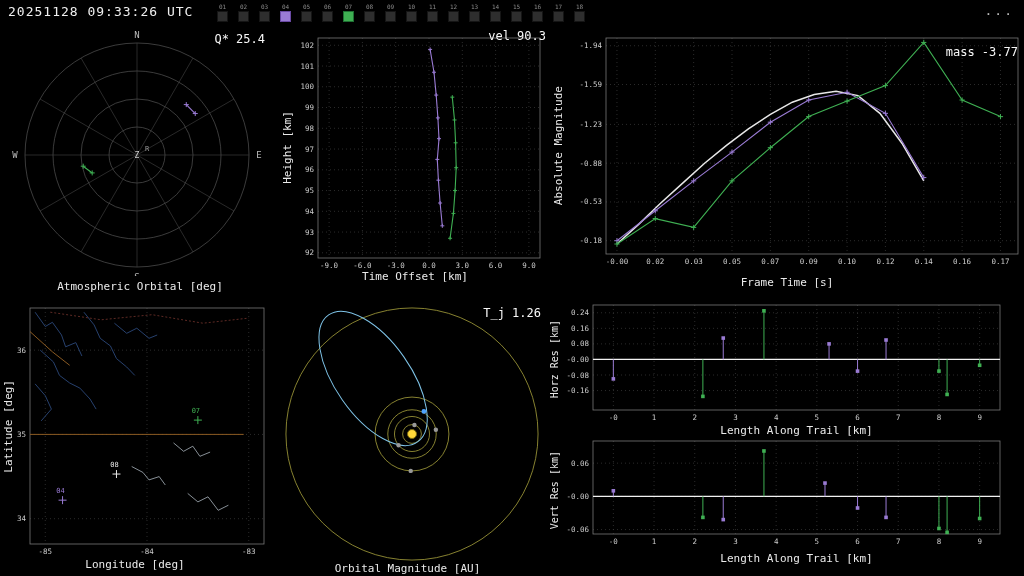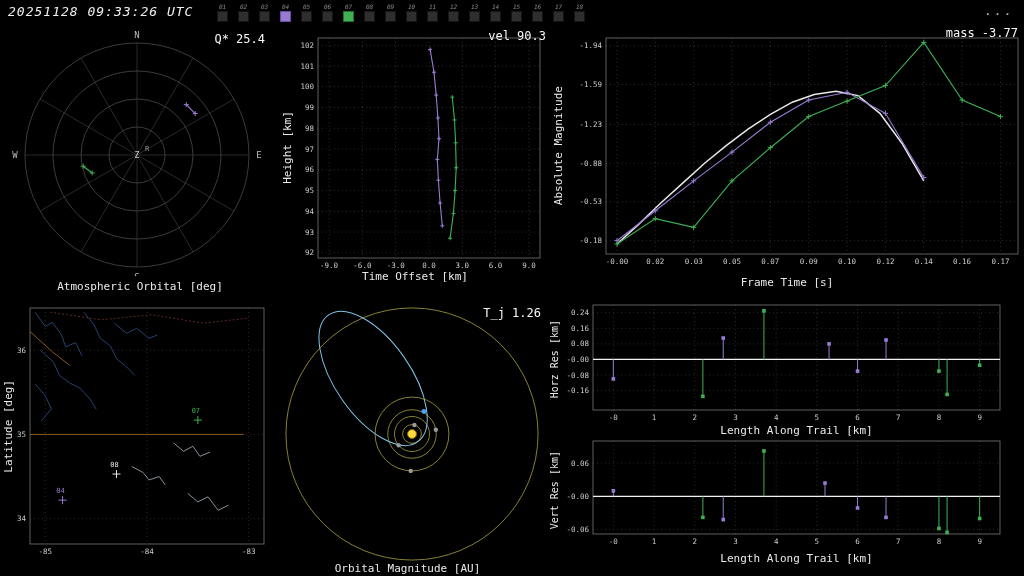--- a/index.html
+++ b/index.html
@@ -1,19 +1,19 @@
 <!DOCTYPE html>
 <html><head>
 <meta charset="utf-8">
 <style>
   html,body{margin:0;padding:0;background:#000;}
   body{width:1024px;height:576px;overflow:hidden;font-family:"DejaVu Sans Mono",monospace;}
   #screen{position:relative;width:1024px;height:576px;background:#000;color:#ddd;}
   
-  #topbar{position:absolute;left:0;top:0;width:1024px;height:24px;background:#000;font-style:italic;}
+  #topbar{position:absolute;left:0;top:0;width:1024px;height:24px;background:#000;}
   #clock{position:absolute;left:8px;top:0;line-height:24px;font-size:13px;color:#f0f0f0;letter-spacing:1px;}
   #stations{position:absolute;left:212px;top:3px;white-space:nowrap;}
   .sitem{display:inline-block;width:21px;text-align:center;vertical-align:top;cursor:pointer;}
   .slabel{font-size:6px;line-height:7px;color:#8a8a8a;}
   .sbox{width:9px;height:9px;background:#2e2e2e;border:1px solid #151515;margin:1px auto 0 auto;}
   .sbox.purple{background:#9a7bd4;border-color:#6a4aa4;}
   .sbox.green{background:#3fb053;border-color:#1f7033;}
   #menu{position:absolute;right:10px;top:0;line-height:22px;font-size:13px;color:#bbb;letter-spacing:2px;cursor:pointer;}
   
   .panel{position:absolute;}
@@ -232,21 +232,21 @@
         <line x1="297.06382978723406" y1="74.53846153846153" x2="297.06382978723406" y2="79.73846153846152" stroke="#3fb053" stroke-width="1"></line>
         <line x1="332.81489361702126" y1="61.630769230769204" x2="338.0148936170213" y2="61.630769230769204" stroke="#3fb053" stroke-width="1"></line>
         <line x1="335.4148936170213" y1="59.0307692307692" x2="335.4148936170213" y2="64.2307692307692" stroke="#3fb053" stroke-width="1"></line>
         <line x1="371.16595744680853" y1="18.43076923076921" x2="376.3659574468086" y2="18.43076923076921" stroke="#3fb053" stroke-width="1"></line>
         <line x1="373.76595744680856" y1="15.830769230769212" x2="373.76595744680856" y2="21.030769230769213" stroke="#3fb053" stroke-width="1"></line>
         <line x1="409.51702127659576" y1="76.03076923076922" x2="414.7170212765958" y2="76.03076923076922" stroke="#3fb053" stroke-width="1"></line>
         <line x1="412.1170212765958" y1="73.43076923076923" x2="412.1170212765958" y2="78.63076923076922" stroke="#3fb053" stroke-width="1"></line>
         <line x1="447.8680851063829" y1="92.64615384615384" x2="453.06808510638297" y2="92.64615384615384" stroke="#3fb053" stroke-width="1"></line>
         <line x1="450.46808510638294" y1="90.04615384615384" x2="450.46808510638294" y2="95.24615384615383" stroke="#3fb053" stroke-width="1"></line>
       </svg>
-    <div class="anno" style="top:2px;right:6px;">mass -3.77</div>
+    <div class="anno" style="top:21px;right:6px;">mass -3.77</div>
     <div class="ylabel" style="left:2px;top:62px;">Absolute Magnitude</div>
     <div class="xlabel" style="top:252px;">Frame Time [s]</div>
   </section>
 
   <section class="panel" id="p-map">
     <svg id="svg-map" width="270" height="262">
         <line x1="45.260869565217895" y1="12" x2="45.260869565217895" y2="248" stroke="#3d3d3d" stroke-width="0.7" stroke-dasharray="1 3"></line>
         <text x="45.260869565217895" y="258" fill="#cccccc" font-size="7.5" text-anchor="middle">-85</text>
         <line x1="147" y1="12" x2="147" y2="248" stroke="#3d3d3d" stroke-width="0.7" stroke-dasharray="1 3"></line>
         <text x="147" y="258" fill="#cccccc" font-size="7.5" text-anchor="middle">-84</text>
@@ -274,20 +274,21 @@
         <line x1="62.55652173913103" y1="200.17142857142886" x2="62.55652173913103" y2="208.17142857142886" stroke="#9a7bd4" stroke-width="1"></line>
         <text x="60.55652173913103" y="197.17142857142886" fill="#9a7bd4" font-size="7" text-anchor="middle">04</text>
         <line x1="193.86956521739106" y1="124.09999999999997" x2="201.86956521739106" y2="124.09999999999997" stroke="#3fb053" stroke-width="1"></line>
         <line x1="197.86956521739106" y1="120.09999999999997" x2="197.86956521739106" y2="128.09999999999997" stroke="#3fb053" stroke-width="1"></line>
         <text x="195.86956521739106" y="117.09999999999997" fill="#3fb053" font-size="7" text-anchor="middle">07</text>
         <line x1="112.47826086956566" y1="178.0428571428572" x2="120.47826086956566" y2="178.0428571428572" stroke="#e8e8e8" stroke-width="1"></line>
         <line x1="116.47826086956566" y1="174.0428571428572" x2="116.47826086956566" y2="182.0428571428572" stroke="#e8e8e8" stroke-width="1"></line>
         <text x="114.47826086956566" y="171.0428571428572" fill="#e8e8e8" font-size="7" text-anchor="middle">08</text>
       </svg>
     <div class="ylabel" style="left:2px;top:84px;">Latitude [deg]</div>
+    <div class="xlabel" style="top:262px;">Longitude [deg]</div>
   </section>
 
   <section class="panel" id="p-orb">
     <svg id="svg-orb" width="275" height="266">
         <circle cx="142" cy="138" r="9.376457142857145" fill="none" stroke="#a8a23c" stroke-width="0.8"></circle>
         <circle cx="142" cy="138" r="17.517257142857144" fill="none" stroke="#a8a23c" stroke-width="0.8"></circle>
         <circle cx="142" cy="138" r="24.22857142857143" fill="none" stroke="#a8a23c" stroke-width="0.8"></circle>
         <circle cx="142" cy="138" r="36.92434285714286" fill="none" stroke="#a8a23c" stroke-width="0.8"></circle>
         <circle cx="142" cy="138" r="126.06125714285716" fill="none" stroke="#a8a23c" stroke-width="0.8"></circle>
         <ellipse cx="0" cy="0" rx="77.53142857142859" ry="37.55428571428572" fill="none" stroke="#7fc4e8" stroke-width="1" transform="translate(103.1 82.4) rotate(55.0)"></ellipse>

